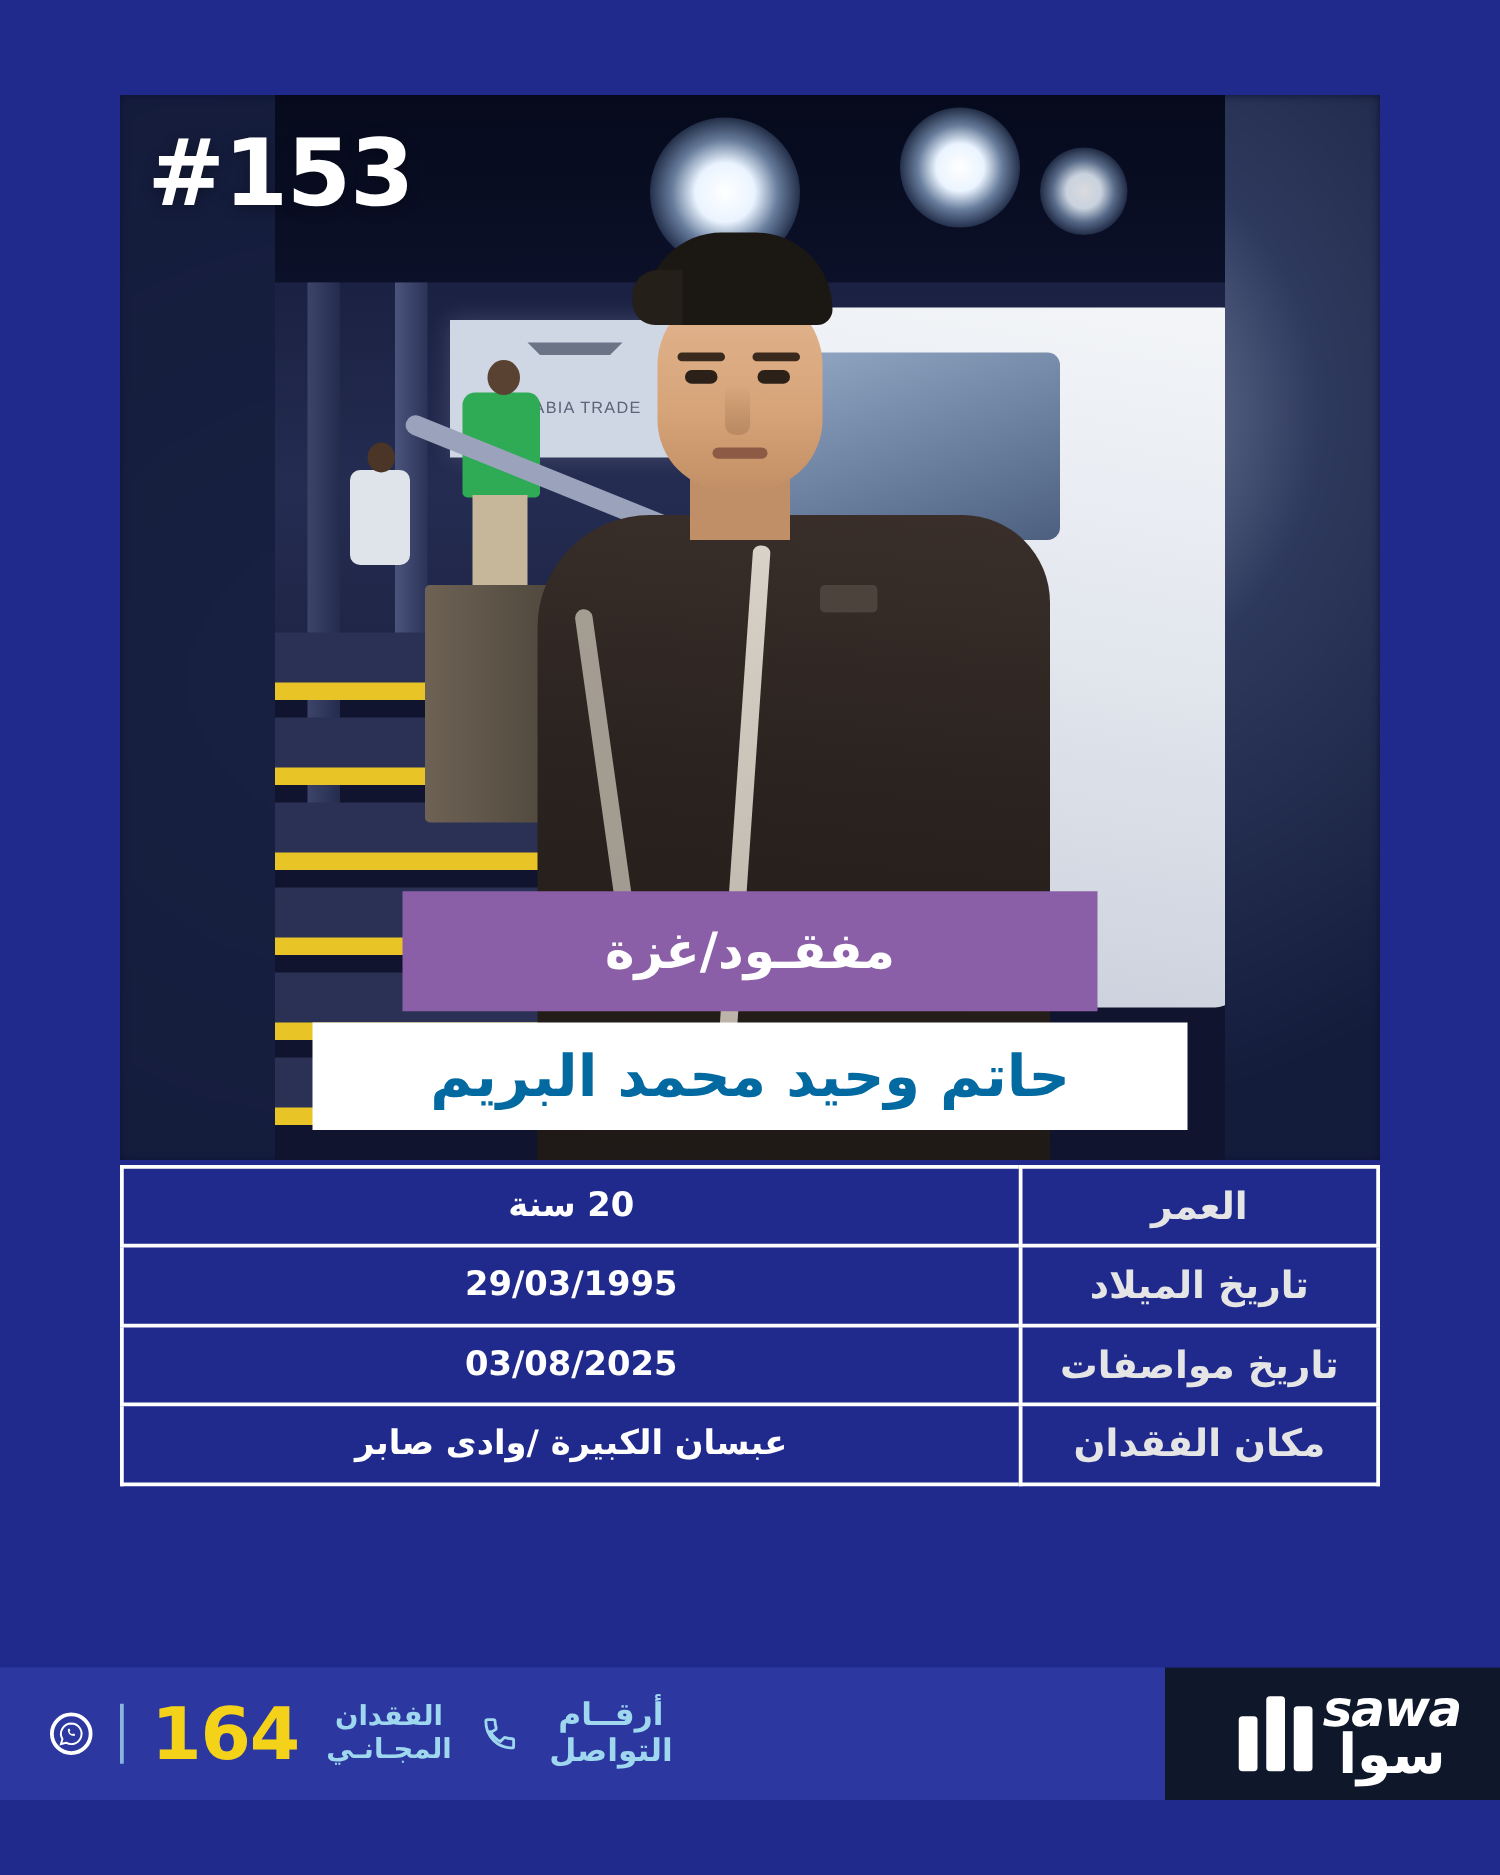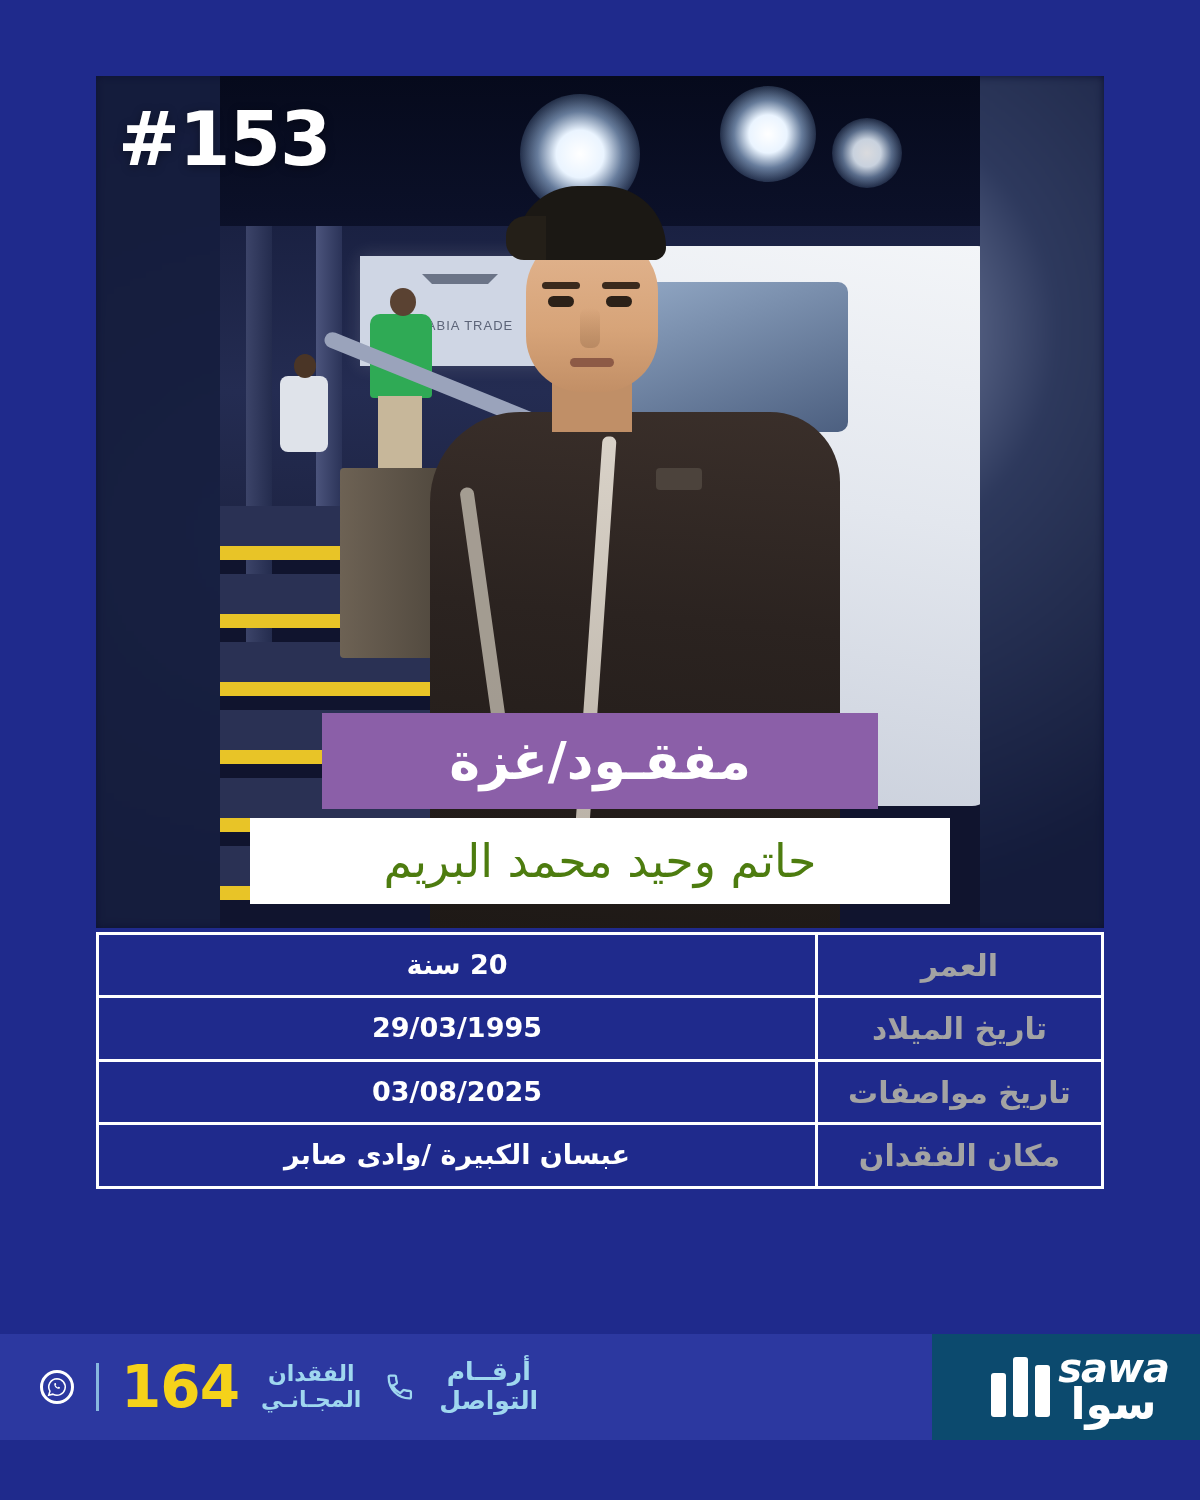--- a/index.html
+++ b/index.html
@@ -223,51 +223,51 @@
     text-shadow: 0 2px 10px rgba(0,0,0,.35);
     direction: ltr;
   }
   .title-missing {
     position: absolute; left: 322px; top: 713px;
     width: 556px; height: 96px;
     background: #8b5fa8;
     display: flex; align-items: center; justify-content: center;
   }
   .title-missing span {
-    font-size: 52px; font-weight: 900; color: #ffffff;
+    font-size: 40px; font-weight: 900; color: #ffffff;
     letter-spacing: 1px;
   }
   .title-name {
     position: absolute; left: 250px; top: 818px;
     width: 700px; height: 86px;
     background: #ffffff;
     display: flex; align-items: center; justify-content: center;
   }
   .title-name span {
-    font-size: 46px; font-weight: 400; color: #4d7c0f;
+    font-size: 46px; font-weight: 700; color: #0369a1;
   }
 
   
   .info-table {
     position: absolute; left: 96px; top: 932px;
     width: 1008px;
     border: 3px solid #ffffff;
     border-collapse: collapse;
   }
   .info-table tr { }
   .info-table td {
     border: 3px solid #ffffff;
     padding: 12px 22px;
     vertical-align: middle;
     color: #ffffff;
   }
   .info-table td.label {
     width: 286px;
     text-align: center;
-    color: #a3a3a3;
+    color: #e5e5e5;
     font-size: 30px;
     font-weight: 900;
   }
   .info-table td.value {
     text-align: center;
     font-size: 27px;
     font-weight: 700;
     color: #ffffff;
     line-height: 1.35;
   }
@@ -307,21 +307,21 @@
     border: 3px solid #ffffff;
     display: flex; align-items: center; justify-content: center;
     color: #ffffff; font-size: 20px;
   }
   .mobile-number {
     color: #ffffff; font-size: 27px; font-weight: 900; direction: ltr;
     letter-spacing: .5px;
   }
   .footer-logo {
     width: 268px;
-    background: #0c4a6e;
+    background: #0f172a;
     display: flex; align-items: center; justify-content: center;
     gap: 8px;
     padding-left: 28px;
   }
   .logo-bars { display: flex; align-items: flex-end; gap: 7px; }
   .logo-bars i {
     display: block; width: 15px; background: #ffffff; border-radius: 3px;
   }
   .logo-bars i:nth-child(1) { height: 52px; }
   .logo-bars i:nth-child(2) { height: 60px; }

